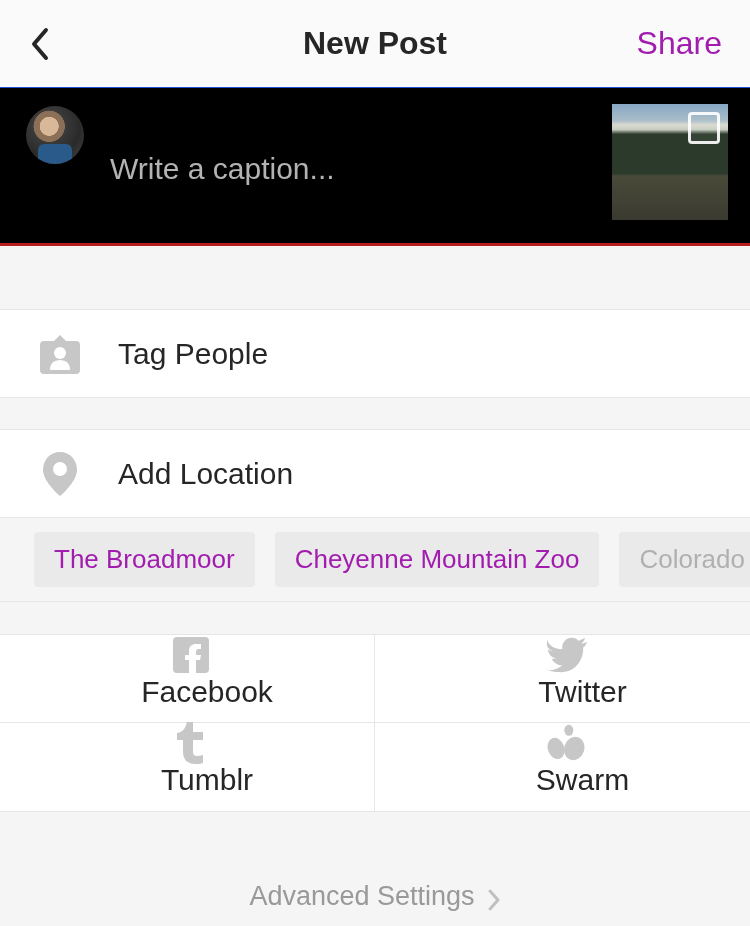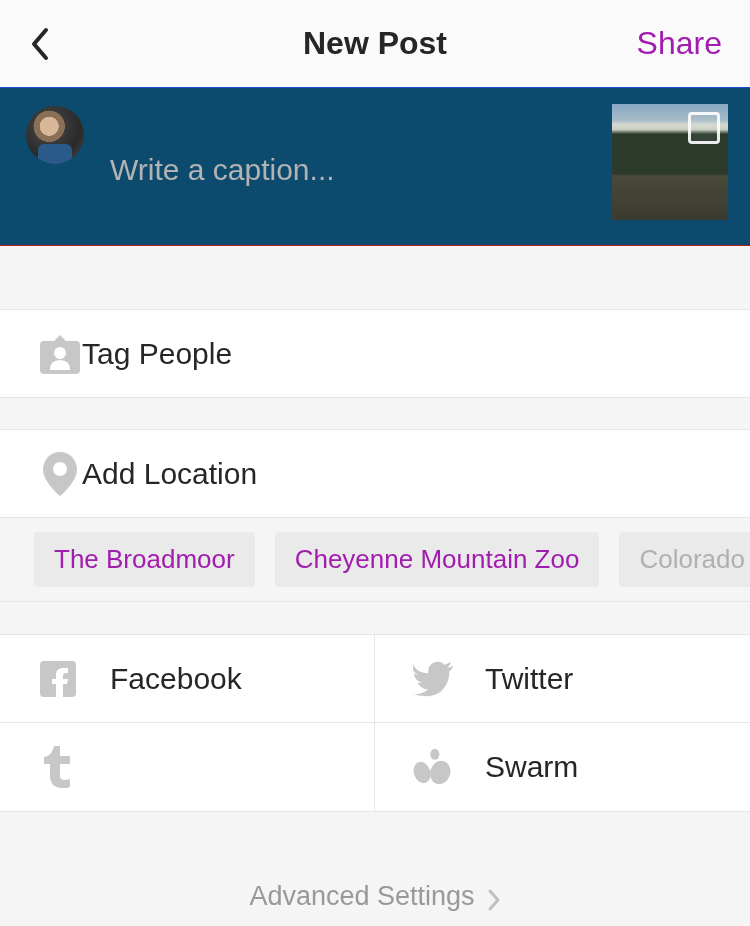--- a/index.html
+++ b/index.html
@@ -37,23 +37,23 @@
       position: absolute;
       left: 50%;
       transform: translateX(-50%);
     }
     .share-btn {
       font-size: 32px;
       color: #a21caf;
       font-weight: 400;
     }
     .caption-section {
-      background: #0c4a6e;
+      background: #000000;
       border-top: 0;
-      border-bottom: 1px solid #b91c1c;
+      border-bottom: 3px solid #b91c1c;
       display: flex;
       padding: 18px 22px 18px 26px;
       min-height: 158px;
     }
     .avatar {
       width: 58px;
       height: 58px;
       border-radius: 50%;
       background: radial-gradient(circle at 40% 35%, #d9b89a 0%, #d9b89a 18%, #8b6f56 19%, #8b6f56 30%, #3a3a3a 31%, #2a2a2a 60%, #4a4a4a 100%);
       flex-shrink: 0;
@@ -124,20 +124,21 @@
       width: 44px;
       height: 44px;
       display: flex;
       align-items: center;
       justify-content: center;
       flex-shrink: 0;
     }
     .row-label {
       font-size: 30px;
       color: #262626;
+      margin-left: 36px;
       font-weight: 400;
     }
     .location-chips {
       background: #f5f5f6;
       border-bottom: 1px solid #e6e6e6;
       display: flex;
       gap: 20px;
       padding: 14px 0 14px 34px;
       overflow: hidden;
     }
@@ -159,20 +160,21 @@
       border-bottom: 1px solid #e6e6e6;
       display: grid;
       grid-template-columns: 1fr 1fr;
     }
     .share-cell {
       display: flex;
       align-items: center;
       padding: 0 30px 0 38px;
       height: 88px;
       border-bottom: 1px solid #e6e6e6;
+      flex-direction: column;
     }
     .share-cell:nth-child(odd) {
       border-right: 1px solid #e6e6e6;
     }
     .share-cell:nth-child(3),
     .share-cell:nth-child(4) {
       border-bottom: none;
     }
     .share-icon {
       width: 40px;
@@ -276,20 +278,21 @@
       </svg>
     </div>
     <div class="share-label">Twitter</div>
   </div>
   <div class="share-cell">
     <div class="share-icon">
       <svg width="28" height="42" viewBox="0 0 28 42">
         <path d="M16 0 L16 10 L26 10 L26 18 L16 18 L16 30 C16 33 18 34 21 34 C23 34 25 33 26 33 L26 41 C24 42 21 42 18 42 C10 42 6 37 6 30 L6 18 L0 18 L0 11 C7 10 9 4 10 0 Z" fill="#c7c7c7"></path>
       </svg>
     </div>
+    <div class="share-label">Tumblr</div>
   </div>
   <div class="share-cell">
     <div class="share-icon">
       <svg width="44" height="40" viewBox="0 0 44 40">
         <ellipse cx="10" cy="26" rx="9" ry="12" transform="rotate(-20 10 26)" fill="#c7c7c7"></ellipse>
         <ellipse cx="30" cy="26" rx="11" ry="13" transform="rotate(18 30 26)" fill="#c7c7c7"></ellipse>
         <ellipse cx="24" cy="6" rx="5" ry="6" fill="#c7c7c7"></ellipse>
       </svg>
     </div>
     <div class="share-label">Swarm</div>

